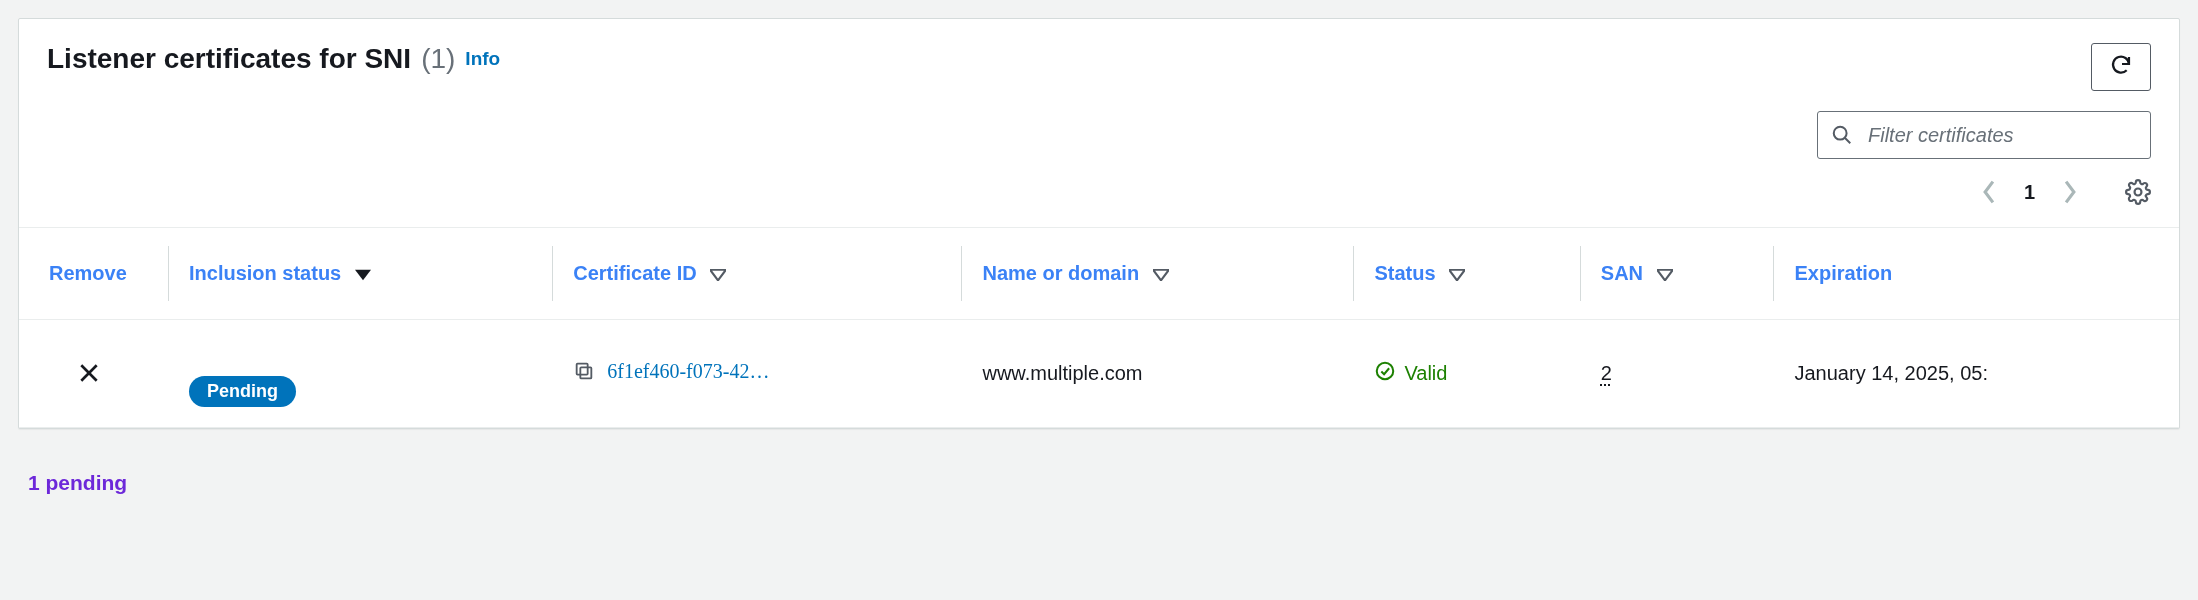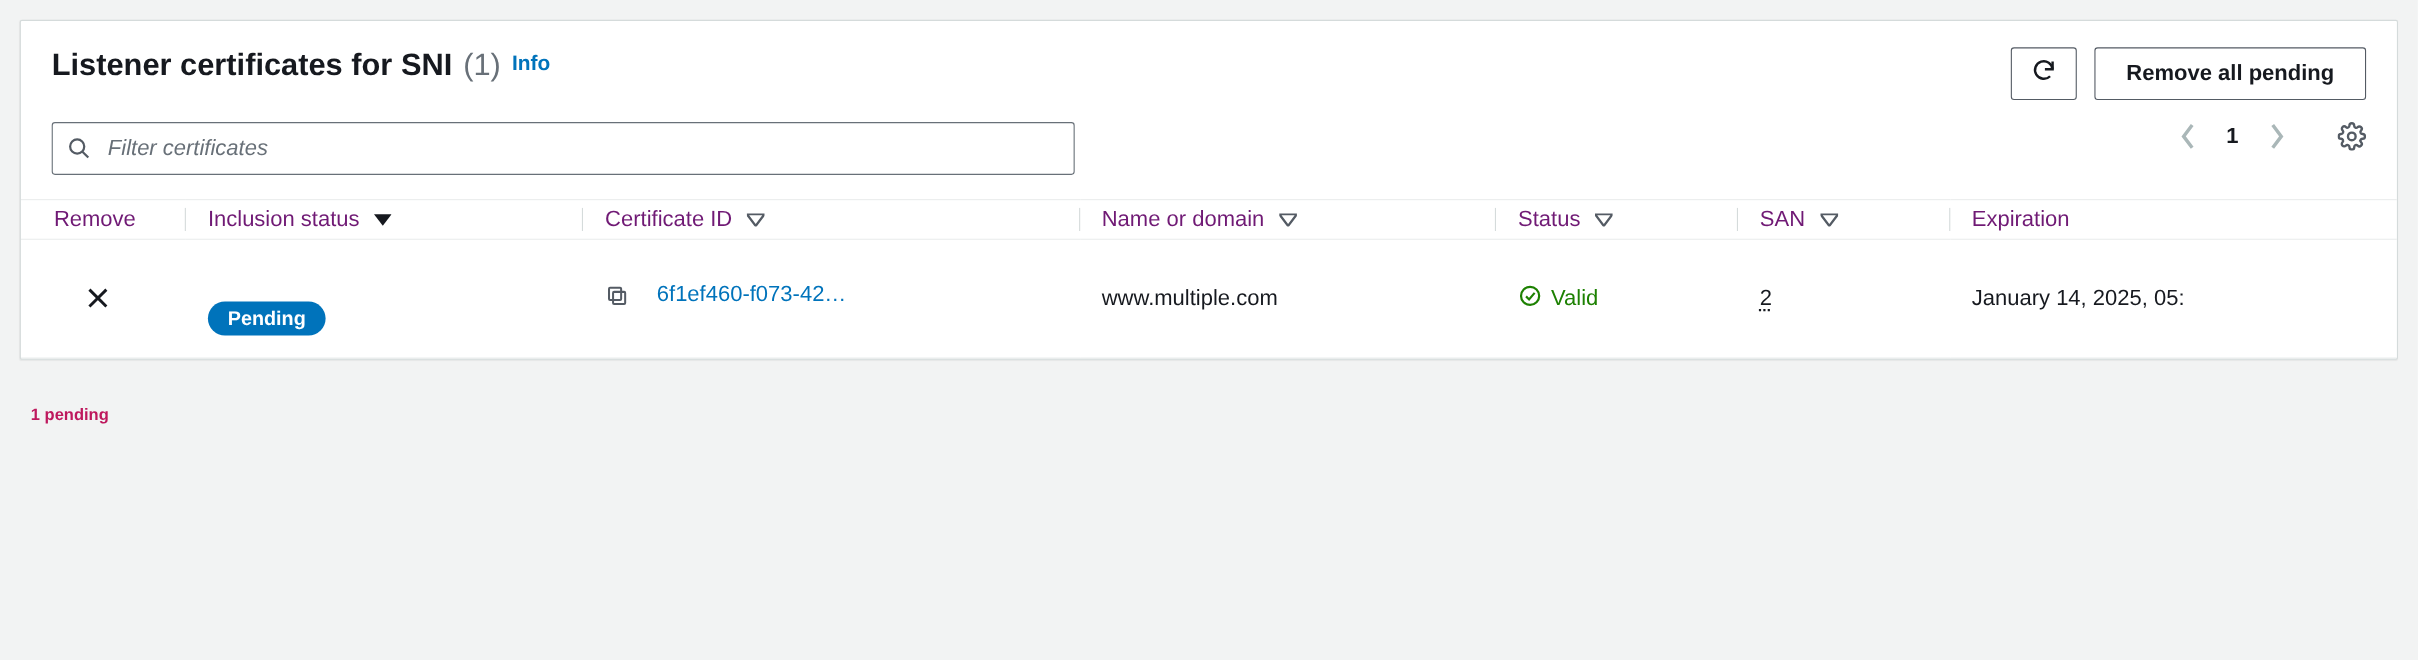--- a/index.html
+++ b/index.html
@@ -82,24 +82,25 @@
     color: #16191f;
   }
   .btn-link {
     background: transparent;
     border: none;
     color: #545b64;
     font-weight: 700;
   }
   .toolbar {
     display: flex;
-    align-items: flex-start;
+    align-items: flex-end;
     justify-content: space-between;
     padding: 20px 28px 22px 28px;
     gap: 20px;
+    flex-direction: column;
   }
   .search-wrap {
     flex: 1;
     max-width: 930px;
     position: relative;
   }
   .search-input {
     width: 100%;
     height: 48px;
     border: 1.5px solid #687078;
@@ -142,23 +143,23 @@
     display:inline-flex;
   }
 
   table {
     width: 100%;
     border-collapse: collapse;
   }
   thead th {
     text-align: left;
     font-size: 20px;
-    font-weight: 400;
-    color: #701a75;
-    padding: 6px 20px;
+    font-weight: 700;
+    color: #3b82f6;
+    padding: 34px 20px;
     border-top: 1px solid #eaeded;
     border-bottom: 1px solid #eaeded;
     position: relative;
     white-space: nowrap;
   }
   thead th:not(:last-child)::after {
     content: "";
     position: absolute;
     right: 0;
     top: 20%;
@@ -189,21 +190,22 @@
     font-size: 18px;
     font-weight: 600;
     padding: 5px 18px;
     border-radius: 999px;
     display: inline-block;
     margin-top: 36px;
   }
   .cert-cell {
     display: inline-flex;
     align-items: center;
-    gap: 25px;
+    gap: 12px;
+    font-family: Liberation Serif, serif;
   }
   .copy-icon {
     cursor: pointer;
     color: #545b64;
     display:inline-flex;
   }
   .cert-id {
     color: #0073bb;
     cursor: pointer;
   }
@@ -218,23 +220,23 @@
     text-underline-offset: 4px;
   }
 
   .footer {
     display: flex;
     align-items: center;
     justify-content: space-between;
     padding: 24px 28px;
   }
   .footer-left {
-    font-size: 15px;
-    font-weight: 700;
-    color: #be185d;
+    font-size: 21px;
+    font-weight: 700;
+    color: #6d28d9;
   }
   .footer-actions {
     display: flex;
     align-items: center;
     gap: 30px;
   }
 </style>
 </head>
 <body>
 
@@ -250,21 +252,20 @@
     </div>
     <div class="header-actions">
       <button class="btn btn-icon">
         <span>
           <svg width="24" height="24" viewBox="0 0 24 24" fill="none" stroke="#16191f" stroke-width="2.2">
               <path d="M20 11a8 8 0 1 0-2.3 6.3"></path>
               <path d="M20 4v7h-7"></path>
             </svg>
         </span>
       </button>
-      <button class="btn">Remove all pending</button>
     </div>
   </div>
 
   <div class="toolbar">
     <div class="search-wrap">
       <span class="search-icon">
         <svg width="22" height="22" viewBox="0 0 24 24" fill="none" stroke="#545b64" stroke-width="2.2">
             <circle cx="10" cy="10" r="7"></circle>
             <line x1="21" y1="21" x2="15" y2="15"></line>
           </svg>

